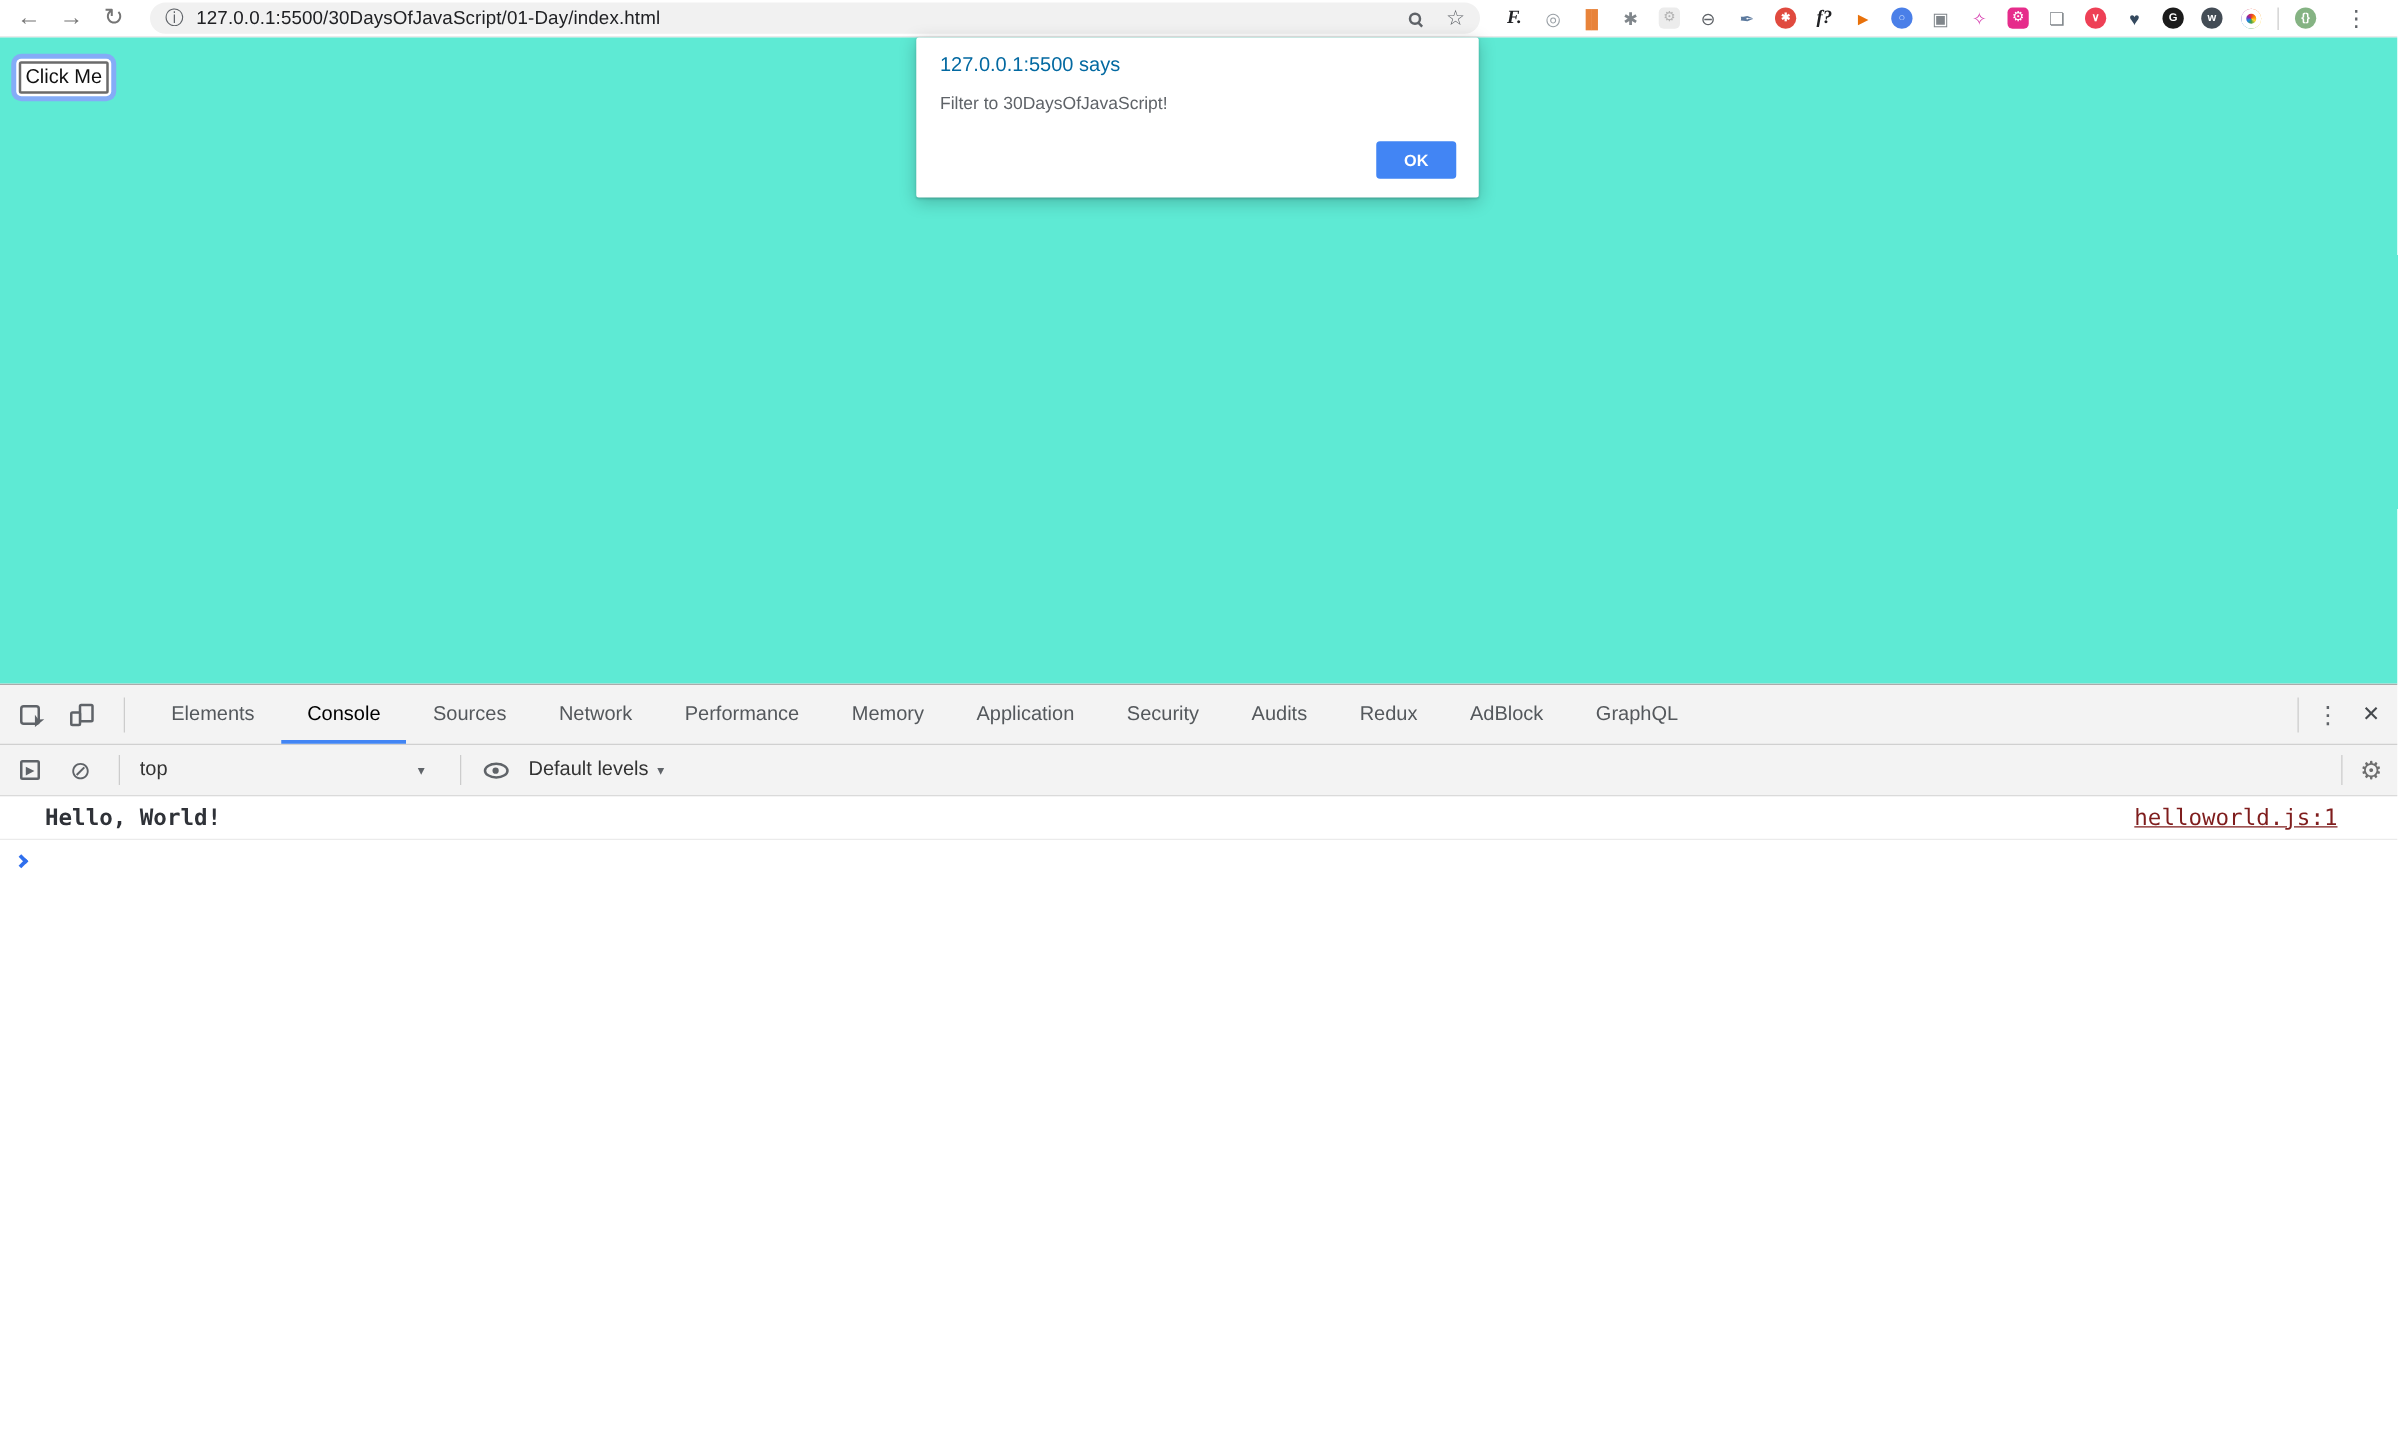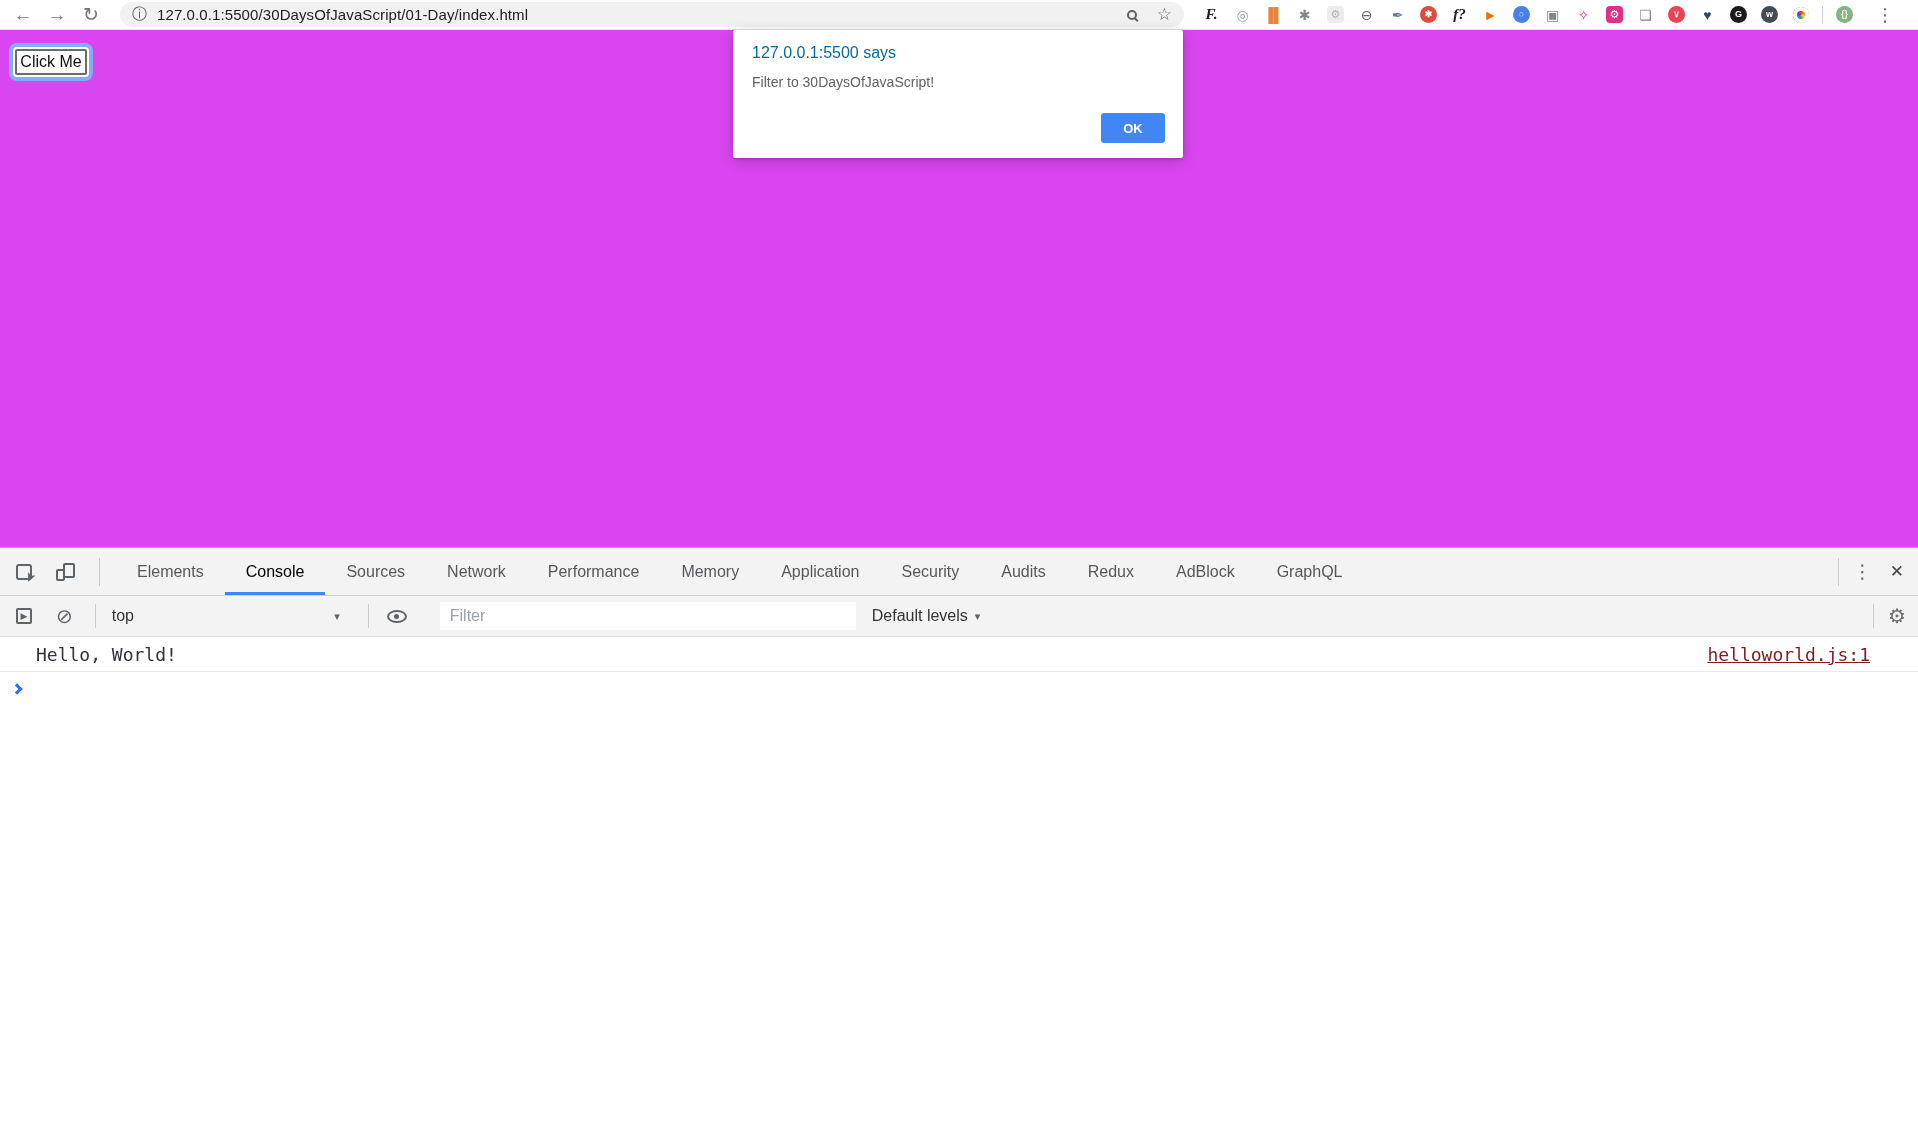--- a/index.html
+++ b/index.html
@@ -26,21 +26,21 @@
   .ext-glyph.square { width:17px; height:17px; border-radius:4px; font-size:11px; }
   .ext-glyph.italic { font-style:italic; font-family:"Liberation Serif", serif; font-size:15px; font-weight:bold; }
   .ext-glyph.rainbow { width:16px; height:16px; border-radius:50%;
     background:conic-gradient(#e53935,#fb8c00,#fdd835,#43a047,#1e88e5,#8e24aa,#e53935);
     box-shadow: inset 0 0 0 4px #fff; }
   .vsep { width:1px; background:#ccc; }
   .ext-row .vsep { height:18px; margin:0 6px; }
   .menu-kebab { color:#5f6368; font-size:18px; margin-left:10px; padding:0 6px; cursor:pointer; }
 
   
-  .page-content { position:absolute; top:30px; left:0; width:1918px; height:517px; background:#d946ef; }
+  .page-content { position:absolute; top:30px; left:0; width:1918px; height:517px; background:#5eead4; }
   .focus-ring { position:absolute; left:9px; top:13px; padding:6px; background:#84acf7; border-radius:8px; }
   .click-me { display:block; width:72px; height:26px; background:#fff; border:2px solid #6b6b6b; border-radius:2px;
     box-shadow:0 0 0 2px #fff; font-size:16px; color:#111; font-family:"Liberation Sans",sans-serif; cursor:pointer; }
 
   
   .alert-dialog { position:absolute; left:733px; top:30px; width:450px; height:128px; background:#fff;
     border-radius:2px; box-shadow:0 1px 2px rgba(0,0,0,.18), 0 3px 14px rgba(0,0,0,.22); z-index:10; }
   .alert-title { position:absolute; left:19px; top:14px; font-size:16px; color:#0369a1; }
   .alert-msg { position:absolute; left:19px; top:44px; font-size:14px; color:#5f6368; }
   .alert-ok { position:absolute; right:18px; bottom:15px; width:64px; height:30px; background:#4285f4; color:#fff;
@@ -77,21 +77,21 @@
   .filter-input { width:416px; height:28px; margin-left:33px; border:none; background:#fff; font-size:16px;
     font-family:"Liberation Sans",sans-serif; color:#333; padding:0 10px; outline:none; }
   .filter-input::placeholder { color:#9aa0a6; }
   .levels-select { margin-left:16px; display:flex; align-items:center; gap:7px; font-size:16px; color:#333; cursor:pointer; }
   .ct-right { margin-left:auto; display:flex; align-items:center; }
   .gear-ico { color:#6e6e6e; font-size:20px; margin:0 12px 0 14px; cursor:pointer; }
 
   .console-messages { }
   .msg-row { display:flex; align-items:center; height:35px; border-bottom:1px solid #ebebeb;
     font-family:"DejaVu Sans Mono", monospace; font-size:18px; color:#2f3238; }
-  .msg-text { margin-left:36px; }
+  .msg-text { margin-left:36px;font-weight:bold; }
   .msg-src { margin-left:auto; margin-right:48px; color:#7f1d1d; text-decoration:underline; cursor:pointer; }
   .prompt-row { display:flex; align-items:center; height:34px; }
   .prompt-chev { width:8px; height:8px; border-style:solid; border-color:#2f6fed; border-width:3px 3px 0 0;
     transform:rotate(45deg); margin-left:13px; }
 </style>
 </head>
 <body>
 
 <div class="browser-toolbar">
   <span class="nav-ico">←</span>
@@ -222,21 +222,20 @@
   <div class="console-toolbar">
     <span class="sidebar-toggle">▶</span>
     <span class="clear-ico">⊘</span>
     <span class="vsep"></span>
     <div class="ctx-select">
       <span>top</span>
       <span class="caret">▾</span>
     </div>
     <span class="vsep"></span>
     <span class="eye-ico"></span>
-    <input class="filter-input" type="text" placeholder="Filter" style="">
     <div class="levels-select">
       <span>Default levels</span>
       <span class="caret">▾</span>
     </div>
     <div class="ct-right">
       <span class="vsep"></span>
       <span class="gear-ico">⚙</span>
     </div>
   </div>
 

